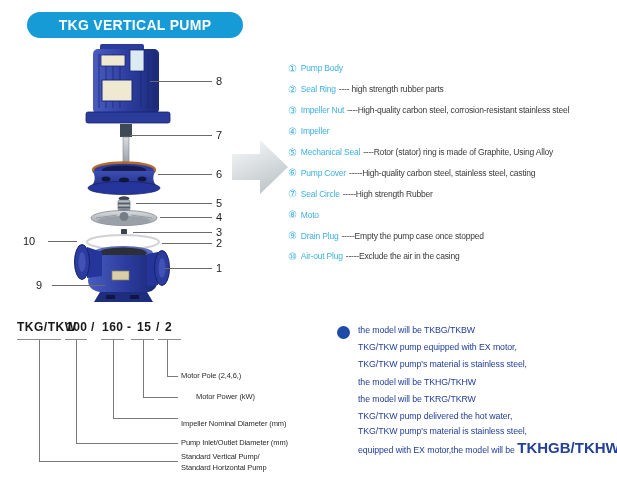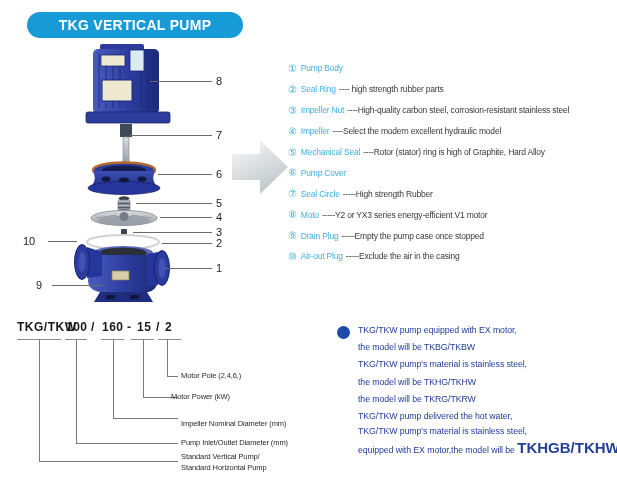--- a/index.html
+++ b/index.html
@@ -177,40 +177,39 @@
       <span class="pl-desc">---- high strength rubber parts</span>
     </div>
     <div class="pl-row">
       <span class="pl-num">③</span>
       <span class="pl-name">Impeller Nut</span>
       <span class="pl-desc">----High-quality carbon steel, corrosion-resistant stainless steel</span>
     </div>
     <div class="pl-row">
       <span class="pl-num">④</span>
       <span class="pl-name">Impeller</span>
-      <span class="pl-desc">----Select the modern excellent hydraulic model</span>
     </div>
     <div class="pl-row">
       <span class="pl-num">⑤</span>
       <span class="pl-name">Mechanical Seal</span>
-      <span class="pl-desc">----Rotor (stator) ring is high of Graphite, Hard Alloy</span>
+      <span class="pl-desc">----Rotor (stator) ring is made of Graphite, Using Alloy</span>
     </div>
     <div class="pl-row">
       <span class="pl-num">⑥</span>
       <span class="pl-name">Pump Cover</span>
+      <span class="pl-desc">-----High-quality carbon steel, stainless steel, casting</span>
     </div>
     <div class="pl-row">
       <span class="pl-num">⑦</span>
       <span class="pl-name">Seal Circle</span>
       <span class="pl-desc">-----High strength Rubber</span>
     </div>
     <div class="pl-row">
       <span class="pl-num">⑧</span>
       <span class="pl-name">Moto</span>
-      <span class="pl-desc">-----Y2 or YX3 series energy-efficient V1 motor</span>
     </div>
     <div class="pl-row">
       <span class="pl-num">⑨</span>
       <span class="pl-name">Drain Plug</span>
       <span class="pl-desc">-----Empty the pump case once stopped</span>
     </div>
     <div class="pl-row">
       <span class="pl-num">⑩</span>
       <span class="pl-name">Air-out Plug</span>
       <span class="pl-desc">-----Exclude the air in the casing</span>
@@ -237,30 +236,30 @@
   <div class="vline" style="left:76px;top:340px;height:103px;"></div>
   <div class="hline" style="left:76px;top:443px;width:102px;"></div>
   <div class="vline" style="left:113px;top:340px;height:78px;"></div>
   <div class="hline" style="left:113px;top:418px;width:65px;"></div>
   <div class="vline" style="left:143px;top:340px;height:57px;"></div>
   <div class="hline" style="left:143px;top:397px;width:35px;"></div>
   <div class="vline" style="left:167px;top:340px;height:36px;"></div>
   <div class="hline" style="left:167px;top:376px;width:11px;"></div>
 
   <span class="mlabel" style="left:181px;top:371px;">Motor Pole (2,4,6,)</span>
-  <span class="mlabel" style="left:171px;top:392px;">Motor Power  (kW)</span>
+  <span class="mlabel" style="left:196px;top:392px;">Motor Power  (kW)</span>
   <span class="mlabel" style="left:181px;top:419px;text-align:center;">Impeller Nominal Diameter (mm)</span>
   <span class="mlabel" style="left:181px;top:438px;">Pump Inlet/Outlet Diameter (mm)</span>
   <span class="mlabel" style="left:181px;top:452px;text-align:right;">Standard Vertical Pump/</span>
   <span class="mlabel" style="left:181px;top:463px;">Standard  Horizontal Pump</span>
 
   <div class="note-dot"></div>
   <div class="notes">
+    <div class="nl">the model will be TKBG/TKBW</div>
     <div class="nl">TKG/TKW pump equipped with EX motor,</div>
-    <div class="nl">the model will be TKBG/TKBW</div>
     <div class="nl">TKG/TKW pump's material is stainless steel,</div>
     <div class="nl">the model will be TKHG/TKHW</div>
     <div class="nl">the model will be TKRG/TKRW</div>
     <div class="nl">TKG/TKW pump delivered the hot water,</div>
     <div class="nl tight">TKG/TKW pump's material is stainless steel,</div>
     <div class="nl">
       <span>equipped with EX motor,the model will be </span><span class="bold-model">TKHGB/TKHWB</span>
     </div>
   </div>
 

